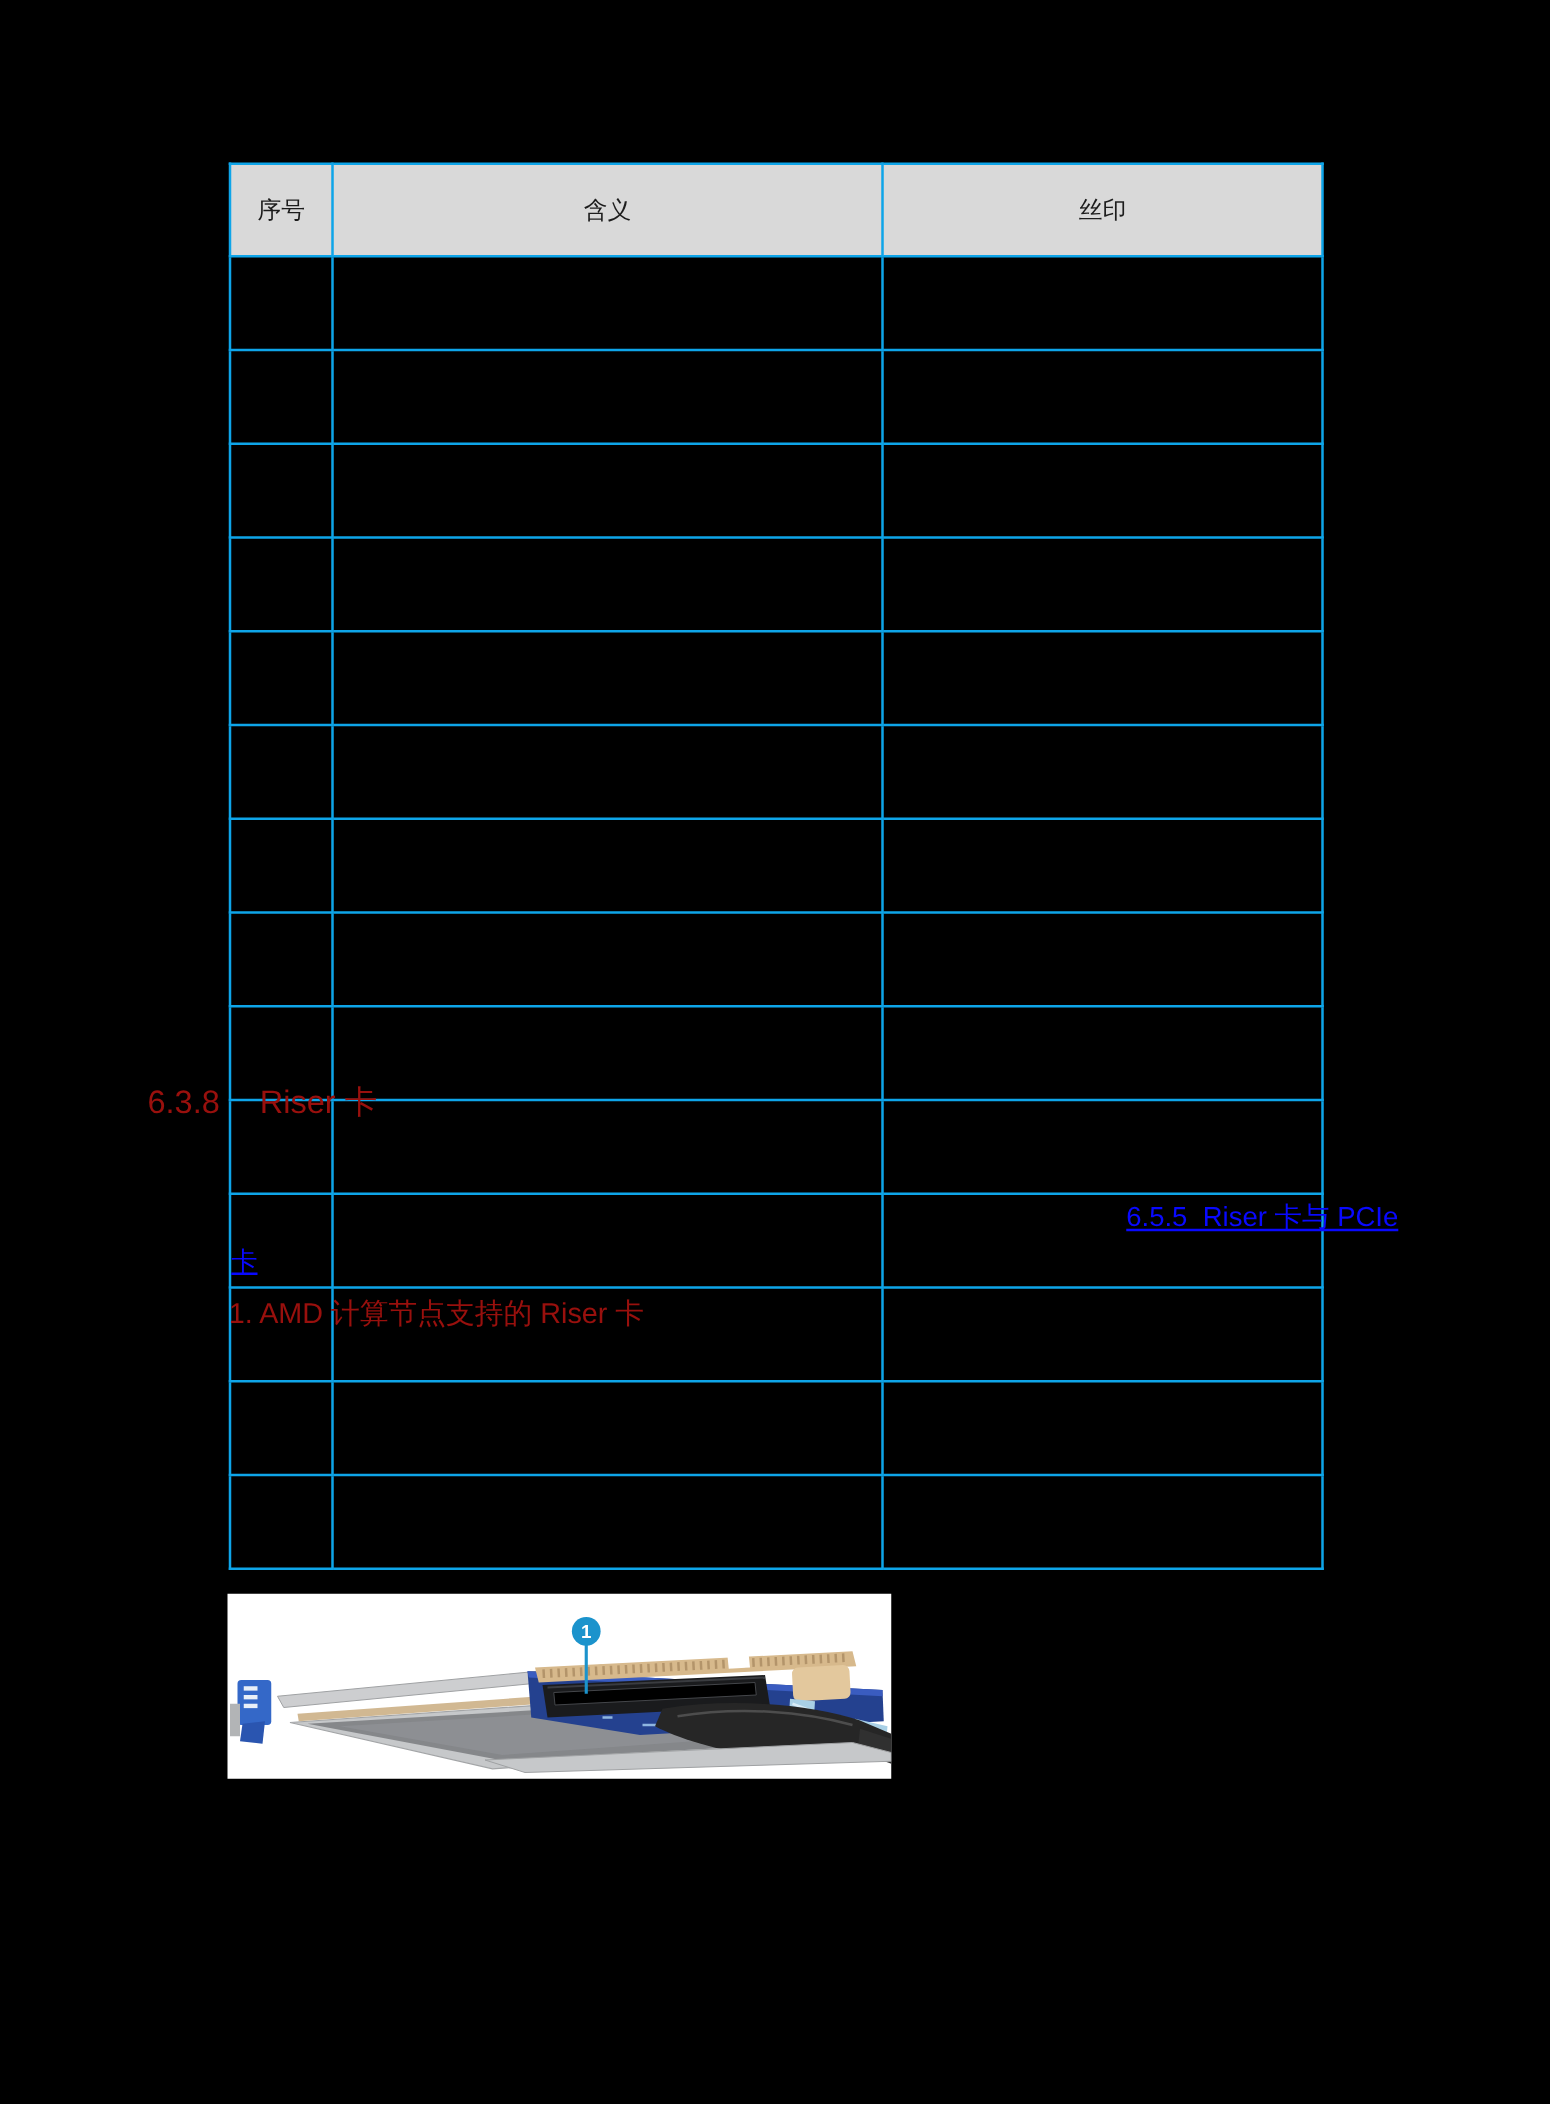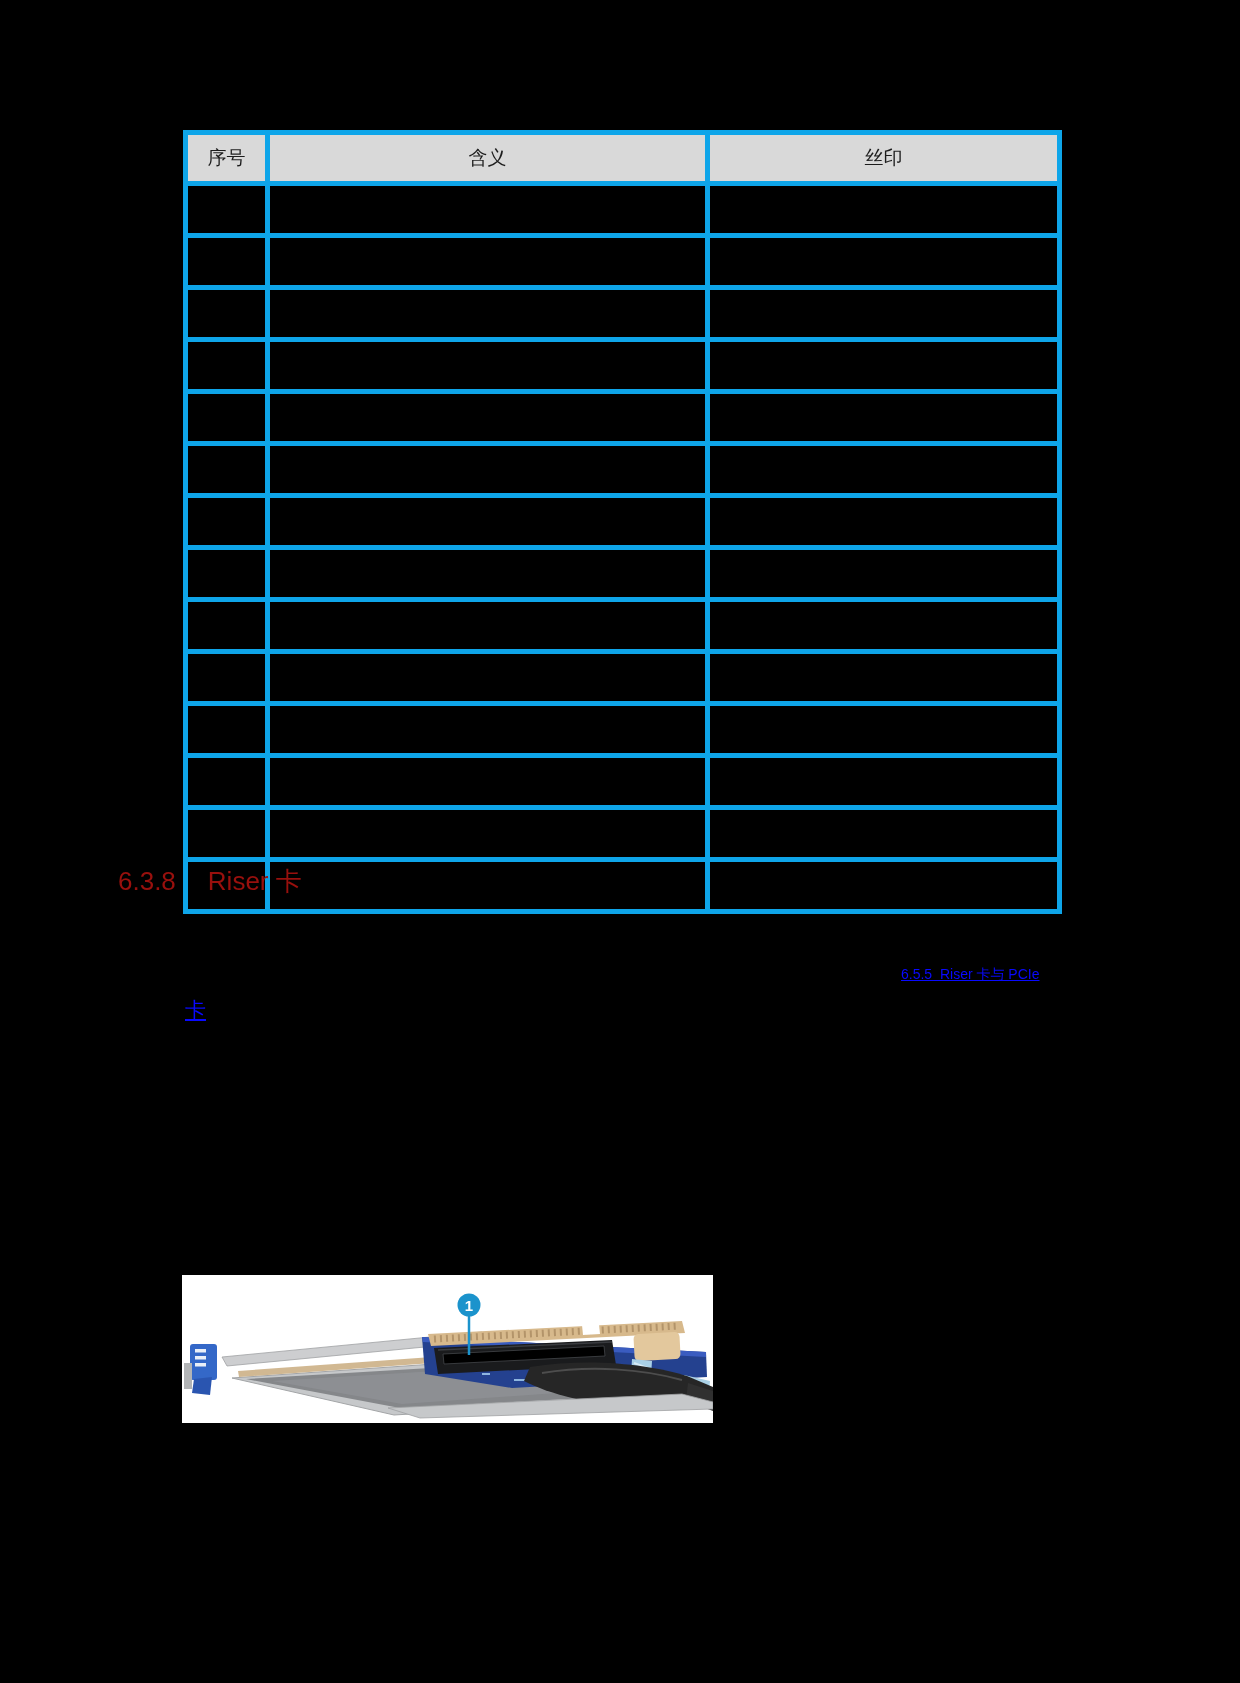--- a/index.html
+++ b/index.html
@@ -17,22 +17,22 @@
     position:absolute;
     left:183px; top:130px;
     width:874px;
   }
   table.silk{
     width:100%;
     border-collapse:collapse;
     table-layout:fixed;
   }
   table.silk th, table.silk td{
-    border:5px solid #0ea5e9;
-    padding:4px;
+    border:2px solid #0ea5e9;
+    padding:17px;
   }
   table.silk th{
     background:#d9d9d9;
     height:38px;
     font-size:19px;
     font-weight:400;
     color:#1c1c1c;
     text-align:center;
     vertical-align:middle;
   }
@@ -52,21 +52,21 @@
     line-height:34px;
     font-weight:400;
     color:#99100d;
     white-space:pre;
   }
   .sec-heading .sec-num{margin-right:32px;}
 
   .xref-line1{
     position:absolute;
     left:901px; top:959px;
-    font-size:14px;
+    font-size:22px;
     line-height:30px;
     white-space:pre;
   }
   .xref-line2{
     position:absolute;
     left:185px; top:995px;
     font-size:21px;
     line-height:30px;
   }
   a.xref{
@@ -186,20 +186,21 @@
           </tr>
         </tbody>
     </table>
   </div>
 
   <div class="sec-heading"><span class="sec-num">6.3.8</span><span>Riser 卡</span></div>
 
   <div class="xref-line1"><a class="xref">6.5.5  Riser 卡与 PCIe</a></div>
   <div class="xref-line2"><a class="xref">卡</a></div>
 
+  <div class="sub-heading">1. AMD 计算节点支持的 Riser 卡</div>
 
   <div class="figure">
     <svg width="531" height="148" viewBox="0 0 531 148" xmlns="http://www.w3.org/2000/svg">
 
       <polygon points="50,103 338,83 508,122 212,140" fill="#c6c8ca" stroke="#a3a5a7" stroke-width="1"></polygon>
 
       <polygon points="64,104 332,88 478,119 218,133" fill="#85878a"></polygon>
       <polygon points="90,106 320,92 430,114 220,129" fill="#93959a" opacity="0.55"></polygon>
 
       <polygon points="40,82 300,57 305,66 45,91" fill="#cdced0" stroke="#9fa1a3" stroke-width="0.8"></polygon>

